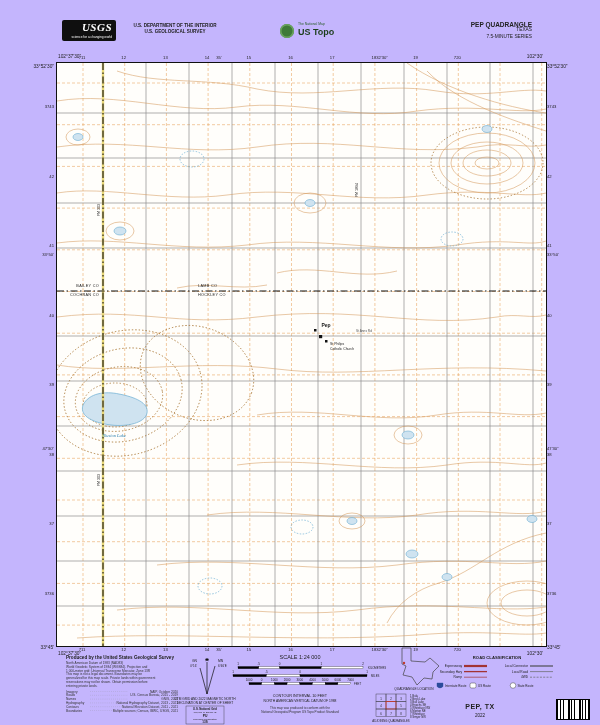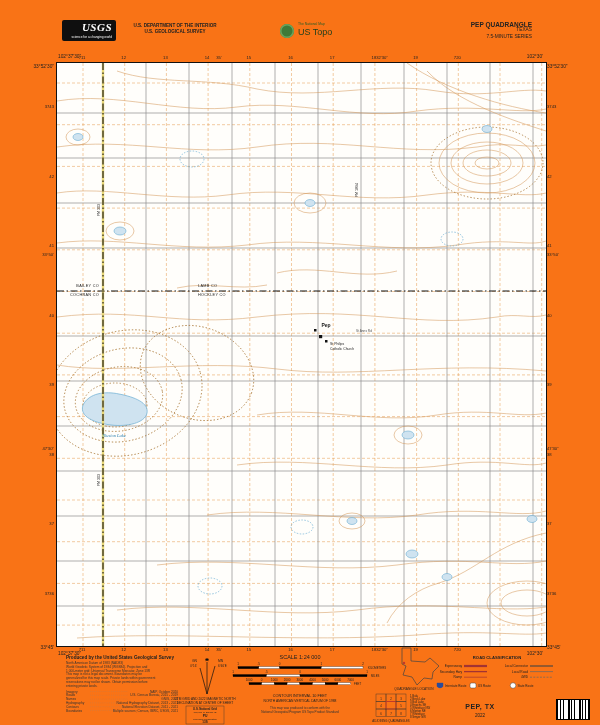--- a/index.html
+++ b/index.html
@@ -1,25 +1,25 @@
 <!DOCTYPE html>
 <html><head>
 <meta charset="utf-8">
 <style>
   html,body{margin:0;padding:0;background:#e8e8e8;}
-  .page{position:relative;width:600px;height:725px;background:#f97316;overflow:hidden;
+  .page{position:relative;width:600px;height:725px;background:#c4b5fd;overflow:hidden;
         font-family:"Liberation Sans",sans-serif;color:#222;}
   
   .usgs-box{position:absolute;left:62px;top:20px;width:54px;height:21px;background:#0f0f0f;border-radius:2px;}
   .usgs-brand{position:absolute;right:4px;top:1px;color:#fff;font-weight:bold;font-style:italic;
               font-size:11px;letter-spacing:.5px;font-family:"Liberation Serif",serif;}
   .usgs-tag{position:absolute;right:4px;bottom:2px;color:#fff;font-size:3.2px;white-space:nowrap;}
   .ustopo-circle{position:absolute;left:280px;top:24px;width:14px;height:14px;border-radius:50%;
                  background:#3f7a38;box-shadow:inset 0 0 0 1.5px #6ba45f;}
-  .ustopo-brand{position:absolute;left:298px;top:27px;font-size:9px;font-weight:normal;color:#1c3e1c;}
+  .ustopo-brand{position:absolute;left:298px;top:27px;font-size:9px;font-weight:bold;color:#1c3e1c;}
   .quad1{position:absolute;left:402px;top:21px;width:130px;text-align:right;font-size:6.5px;font-weight:bold;}
   .map-frame{position:absolute;left:56px;top:62px;width:489px;height:583px;border:1.3px solid #111;background:#fffefb;}
   .map-frame svg{display:block;}
   #overlay{position:absolute;left:0;top:0;}
   .title-bottom{position:absolute;left:430px;top:703px;width:100px;text-align:center;
                 font-size:7px;font-weight:bold;letter-spacing:.5px;}
   .barcode{position:absolute;left:556px;top:699px;width:32px;height:19px;
            background:repeating-linear-gradient(90deg,#000 0 1.5px,#fff 1.5px 3px,#000 3px 3.7px,#fff 3.7px 5.6px);
            border:.5px solid #000;}
 </style>

